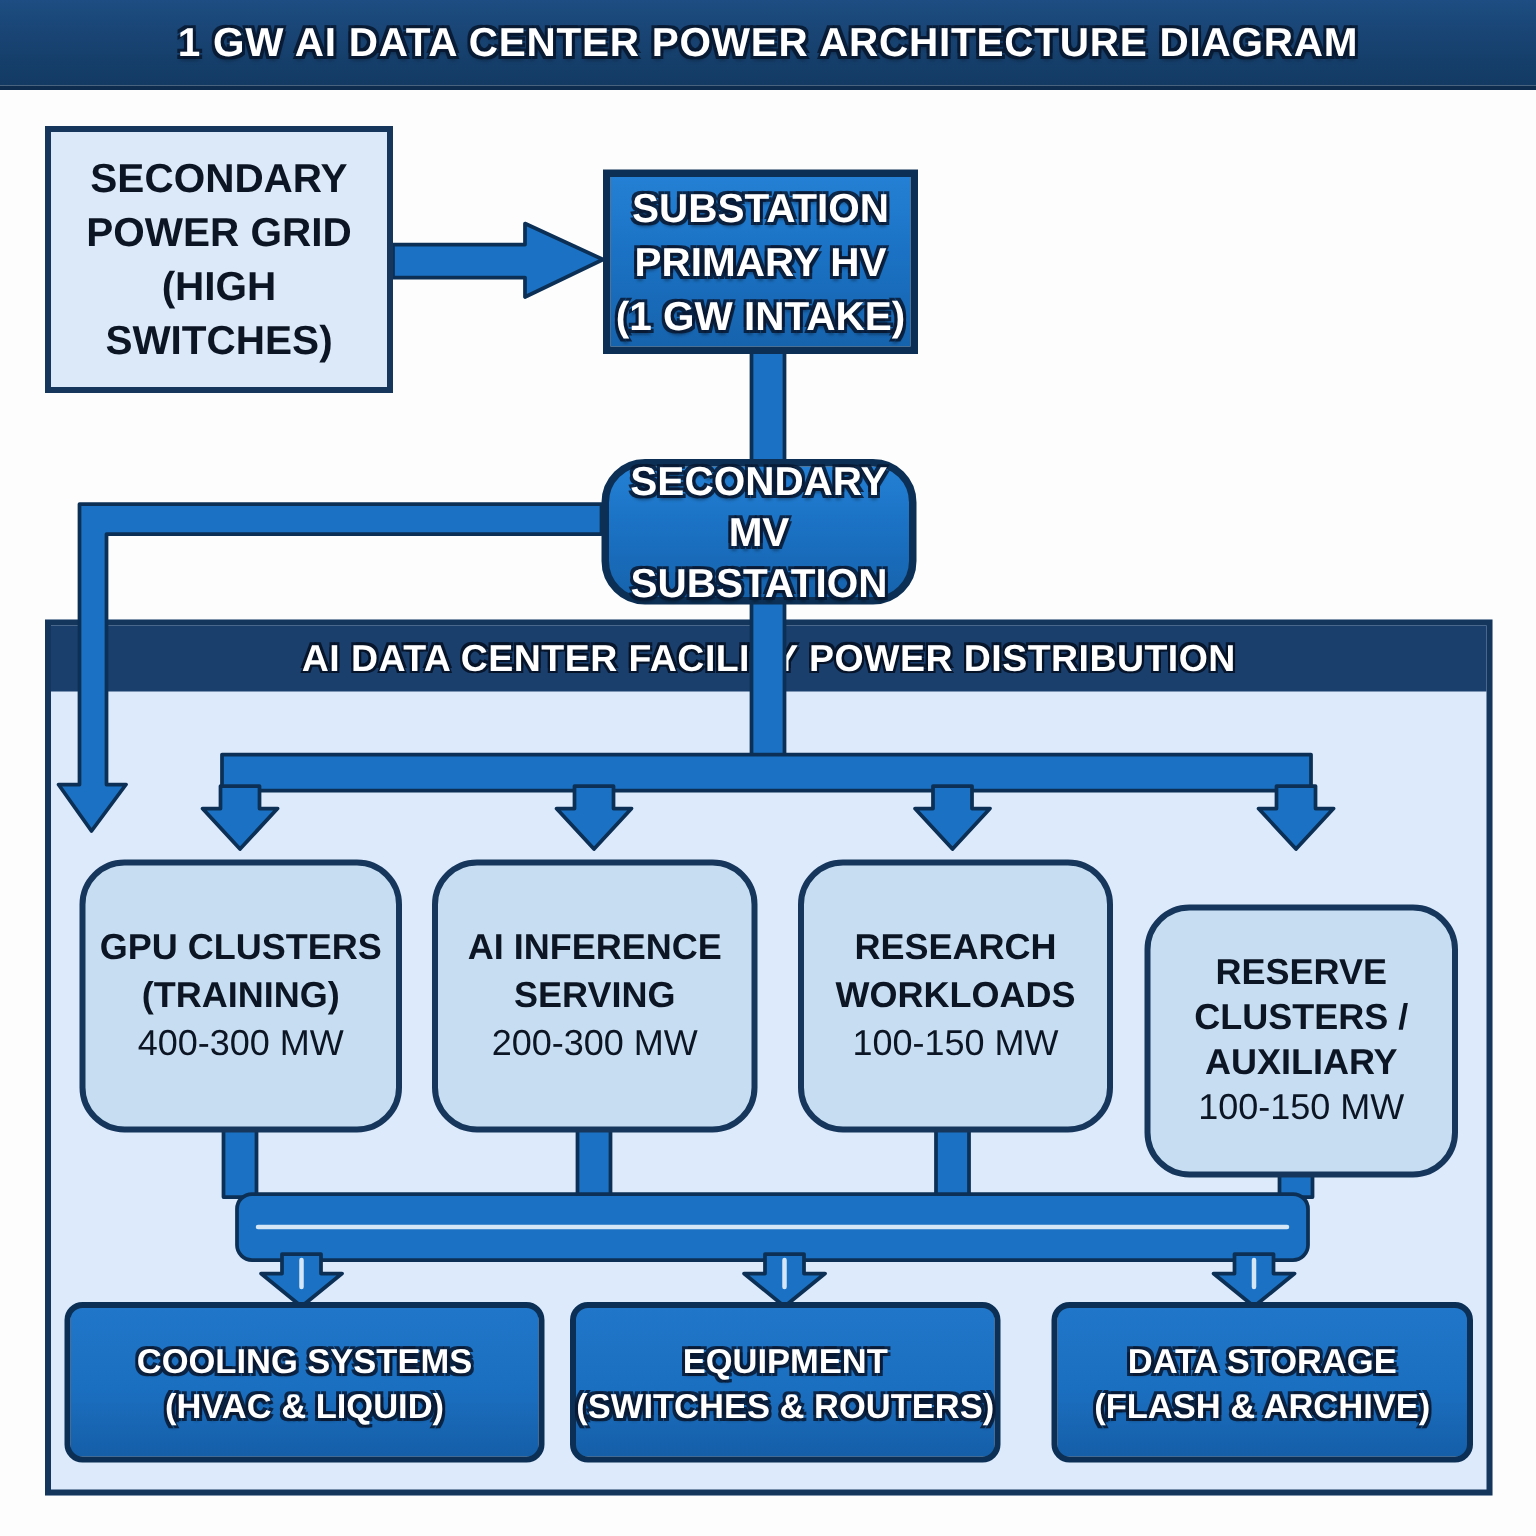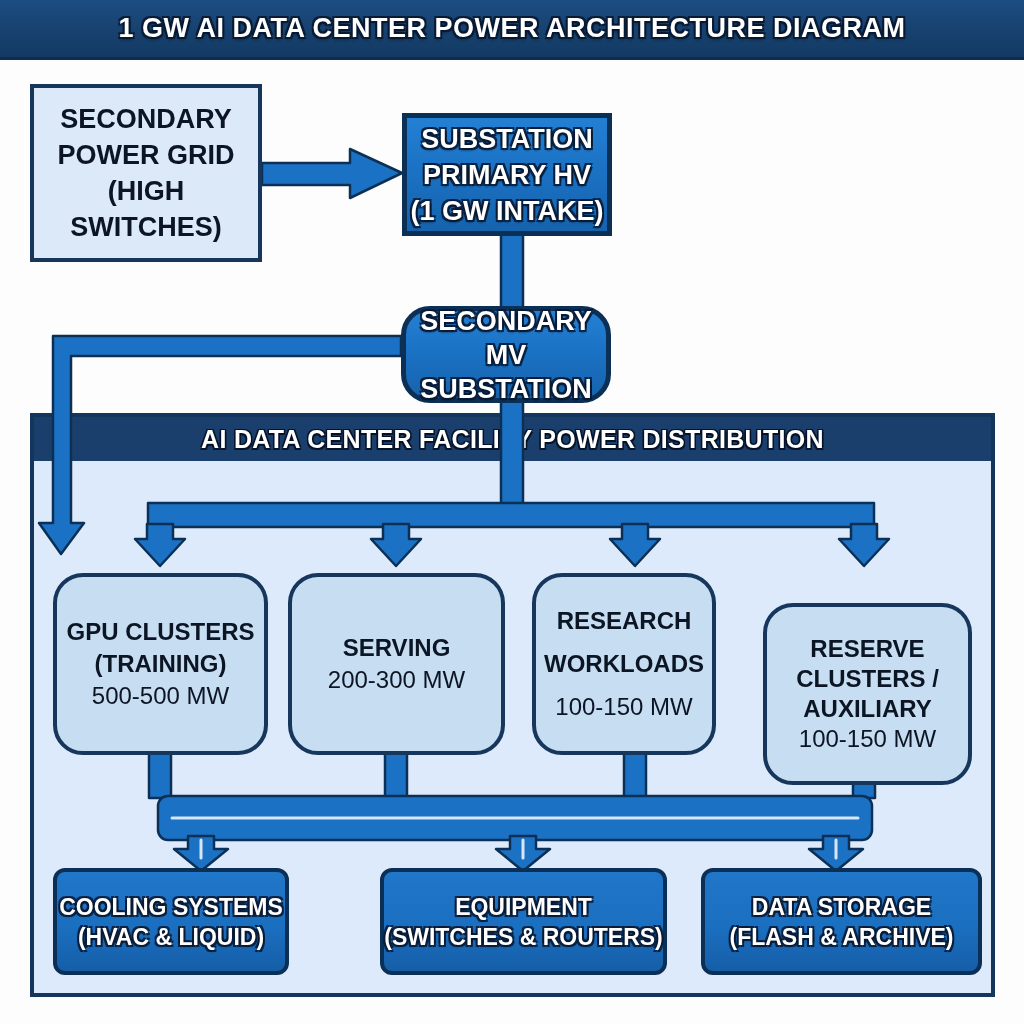--- a/index.html
+++ b/index.html
@@ -75,34 +75,34 @@
   }
   
   .load{
     border-radius:30px;background:var(--load-node);border:4px solid #16365c;
     color:var(--text-dark);font-size:24px;line-height:32px;font-weight:700;
     top:573px;height:182px;
   }
   .load .pw{font-weight:400;}
   #load1{left:53px; width:215px;}
   #load2{left:288px;width:217px;}
-  #load3{left:532px;width:184px;gap:11px;}
+  #load3{left:532px;width:210px;}
   #load4{left:763px;width:209px;line-height:30px;margin-top:30px;}
   
   .support{
     border-radius:12px;
     background:linear-gradient(180deg,#2076c9 0%,#1b6fc0 55%,#155ea8 100%);
     border:4px solid var(--node-border);
     color:var(--text-light);font-size:23px;line-height:30px;font-weight:800;
     top:868px;height:107px;
     text-shadow:-2px -2px 0 rgba(8,25,50,.85),2px -2px 0 rgba(8,25,50,.85),
                 -2px 2px 0 rgba(8,25,50,.85),2px 2px 0 rgba(8,25,50,.85),
                 0 2px 2px rgba(0,0,0,.3);
   }
-  #support1{left:53px; width:236px;}
+  #support1{left:43px; width:320px;}
   #support2{left:380px;width:287px;}
   #support3{left:701px;width:281px;}
   
   svg.connectors{
     position:absolute;left:0;top:0;width:1024px;height:1024px;
     z-index:2;pointer-events:none;
   }
   .con{fill:var(--node-blue);stroke:var(--node-border);stroke-width:2.5;stroke-linejoin:round;}
   .hl{stroke:var(--highlight);stroke-width:3;fill:none;opacity:.9;stroke-linecap:round;}
 </style>
@@ -167,23 +167,24 @@
   </div>
 
   <div class="node blue" id="secondary">
     <span class="ln">SECONDARY</span>
     <span class="ln">MV SUBSTATION</span>
   </div>
 
   <div class="node load" id="load1">
     <span class="ln">GPU CLUSTERS</span>
     <span class="ln">(TRAINING)</span>
-    <span class="ln pw">500-500 MW</span>
+    <span class="ln pw">400-300 MW</span>
   </div>
   <div class="node load" id="load2">
+    <span class="ln">AI INFERENCE</span>
     <span class="ln">SERVING</span>
     <span class="ln pw">200-300 MW</span>
   </div>
   <div class="node load" id="load3">
     <span class="ln">RESEARCH</span>
     <span class="ln">WORKLOADS</span>
     <span class="ln pw">100-150 MW</span>
   </div>
   <div class="node load" id="load4">
     <span class="ln">RESERVE</span>

